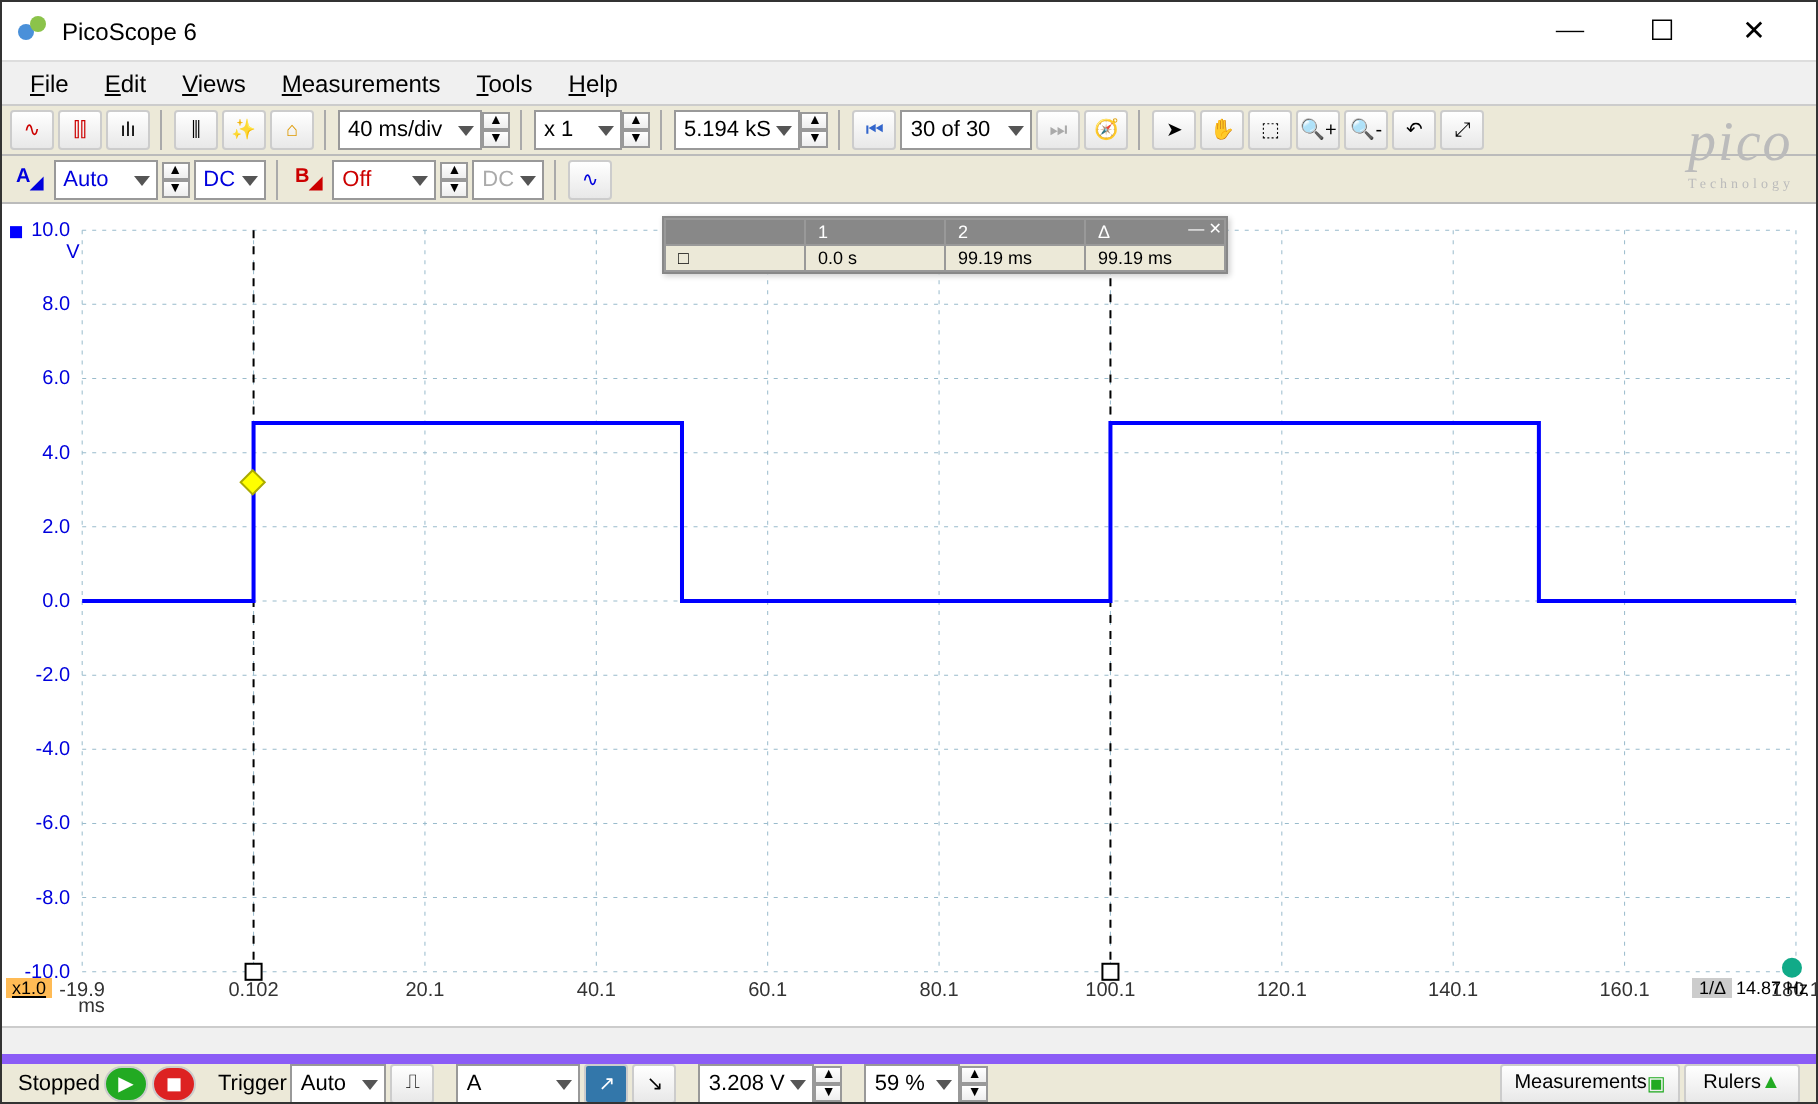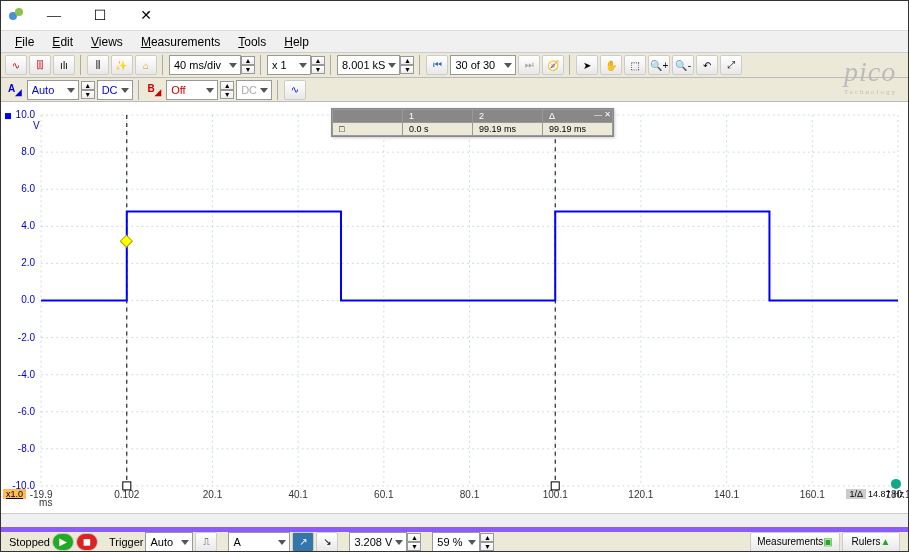--- a/index.html
+++ b/index.html
@@ -47,20 +47,21 @@
 .logo { position: absolute; right: 12px; top: 56px; font-family: Georgia, serif; font-size: 28px; color: #bbb; font-style: italic; letter-spacing: 1px; }
 .logo-sub { font-size: 7px; letter-spacing: 2px; display: block; text-align: right; color: #bbb; font-style: normal; }
 .scroll-area { height: 14px; background: #f0f0f0; border-top: 1px solid #ccc; }
 svg text { user-select: none; }
 </style>
 </head>
 <body>
 
 <div class="titlebar">
   <span class="app-icon"></span>
+  <span class="title">PicoScope 6</span>
   <div class="winbtns">
     <div class="winbtn">—</div>
     <div class="winbtn">☐</div>
     <div class="winbtn close">✕</div>
   </div>
 </div>
 
 <div class="menubar">
   <div class="menu"><span class="u">F</span><span></span>ile</div>
   <div class="menu"><span class="u">E</span>dit</div>
@@ -89,21 +90,21 @@
   <div class="sep"></div>
   <div class="spinwrap">
     <div class="tsel" style="min-width:44px">x 1</div>
     <div class="spin">
         <div>▲</div>
         <div>▼</div>
       </div>
   </div>
   <div class="sep"></div>
   <div class="spinwrap">
-    <div class="tsel" style="min-width:56px">8.001 kS</div>
+    <div class="tsel" style="min-width:56px">5.194 kS</div>
     <div class="spin">
         <div>▲</div>
         <div>▼</div>
       </div>
   </div>
   <div class="sep"></div>
   <div class="tbtn" style="color:#36c">⏮</div>
   <div class="tsel" style="min-width:62px;text-align:center;padding-right:20px">30 of 30</div>
   <div class="tbtn" style="color:#aaa">⏭</div>
   <div class="tbtn">🧭</div>

